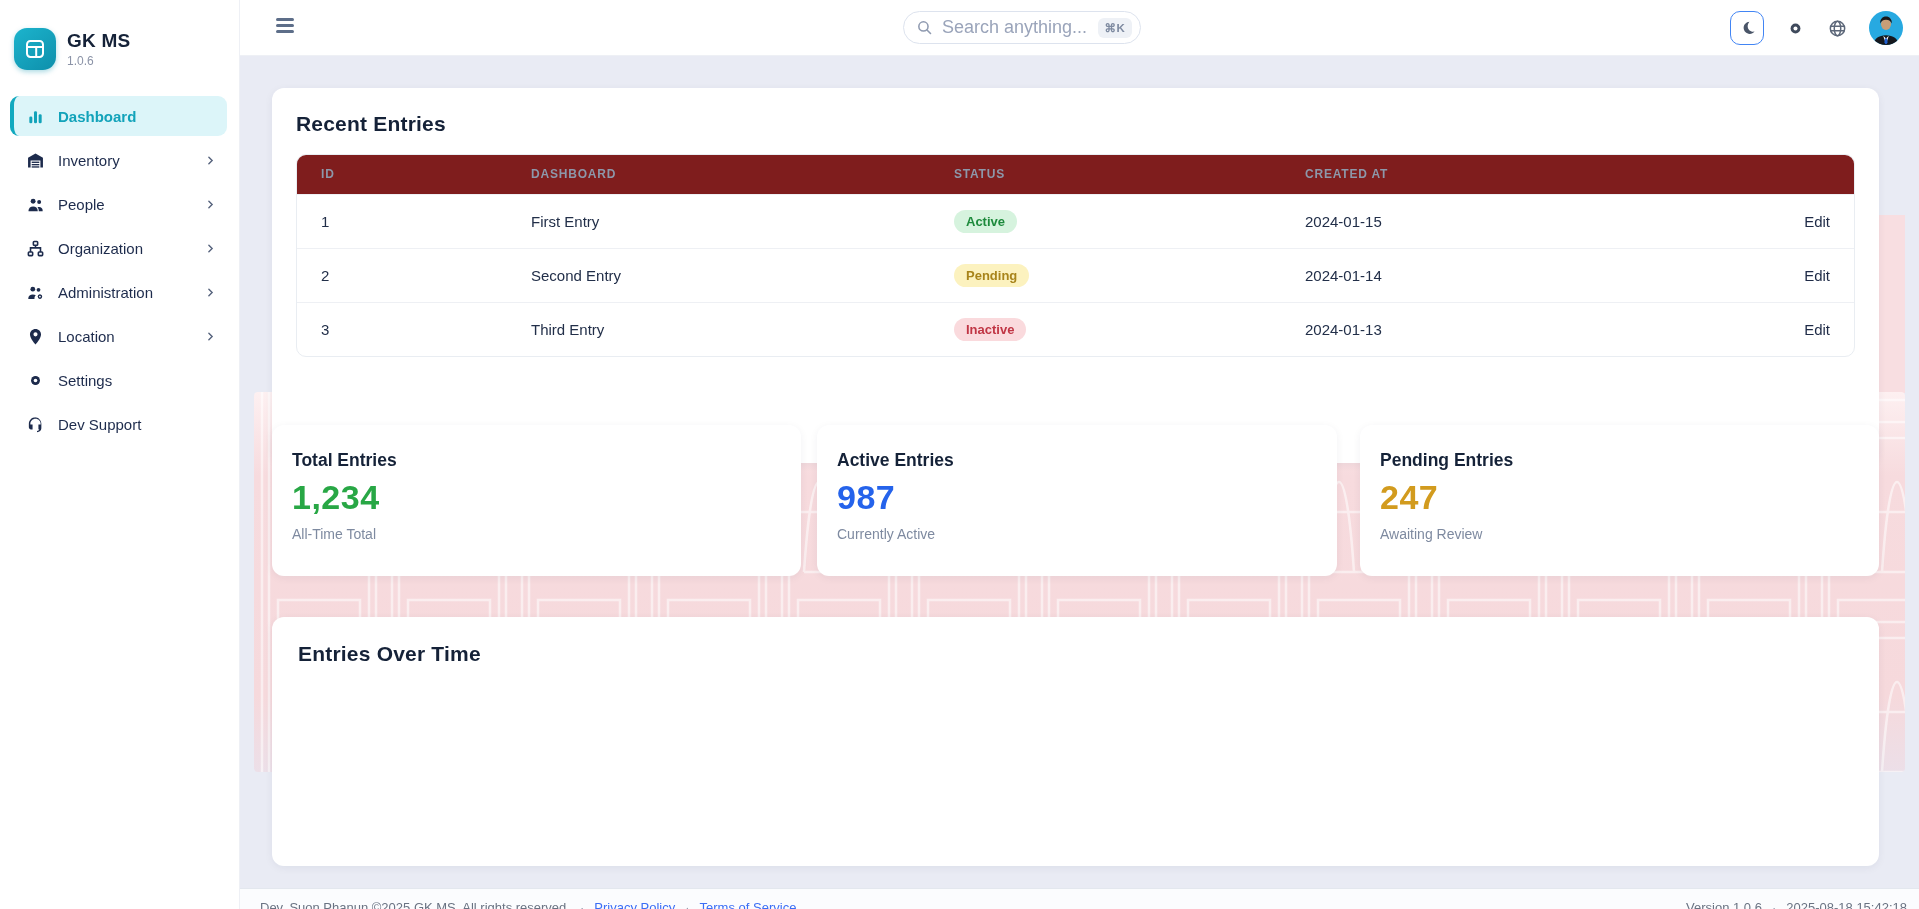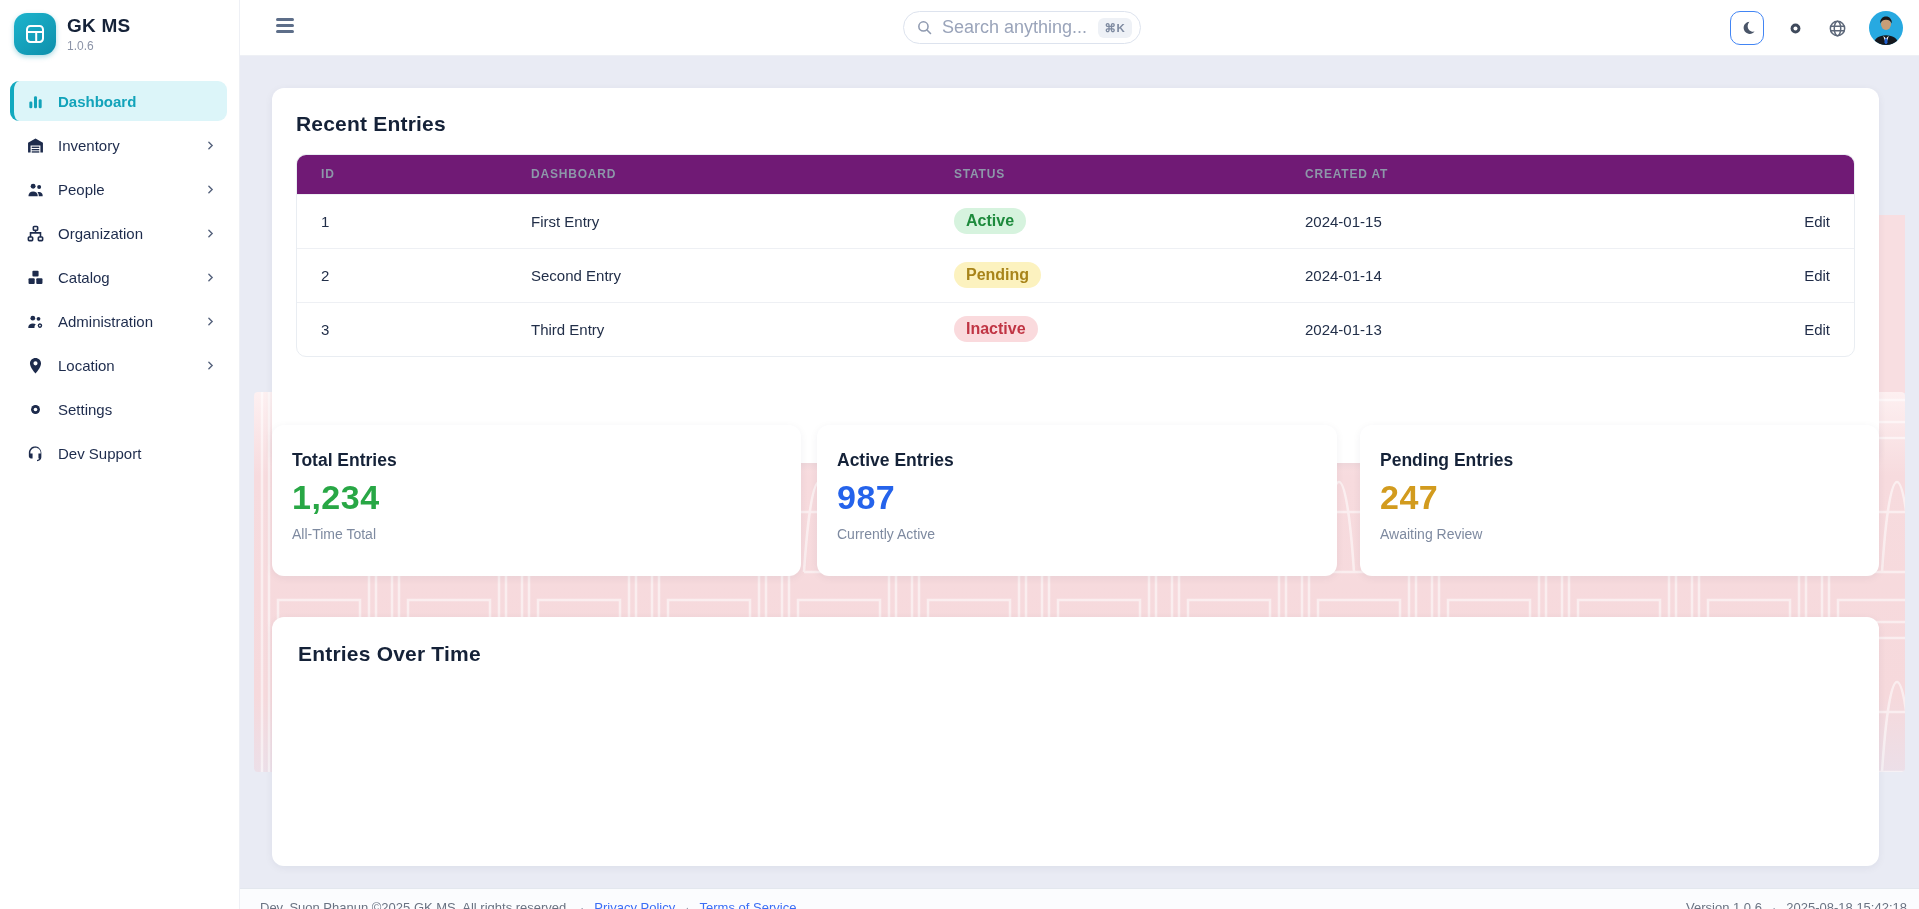--- a/index.html
+++ b/index.html
@@ -11,21 +11,21 @@
     overflow:hidden;
     position:relative;
   }
   svg { display:block; }
 
   
   .sidebar {
     position:absolute; left:0; top:0; width:240px; height:909px;
     background:#ffffff; border-right:1px solid #eef0f5; z-index:30;
   }
-  .logo-row { display:flex; align-items:center; gap:11px; padding:13px 14px 10px 14px; }
+  .logo-row { display:flex; align-items:center; gap:11px; padding:28px 14px 10px 14px; }
   .logo-icon {
     width:42px; height:42px; border-radius:13px;
     background:linear-gradient(140deg,#1cb4cd,#0e8fab);
     display:flex; align-items:center; justify-content:center;
     box-shadow:0 2px 5px rgba(16,150,175,.35);
   }
   .logo-text .app-name { font-size:19px; font-weight:800; color:#152238; letter-spacing:.2px; }
   .logo-text .app-version { font-size:12px; color:#8b93a7; margin-top:2px; }
   .nav { margin-top:16px; }
   .nav-item {
@@ -82,30 +82,30 @@
     border-radius:4px; overflow:hidden;
   }
   .watermark-strip { position:absolute; left:1639px; top:159px; width:26px; height:178px; background:#f8dee1; z-index:0; }
   .card { background:#ffffff; border-radius:12px; box-shadow:0 2px 8px rgba(25,39,70,.06); position:absolute; z-index:2; }
   .table-card { left:32px; top:32px; width:1607px; height:375px; padding:24px; }
   .section-title { font-size:21px; font-weight:800; color:#152238; letter-spacing:.2px; }
 
   .data-table { margin-top:18px; border:1px solid #e9edf2; border-radius:10px; overflow:hidden; }
   table { width:100%; border-collapse:collapse; }
   thead th {
-    background:#701a75; height:39px; text-align:left; font-size:12px; font-weight:600;
+    background:#7f1d1d; height:39px; text-align:left; font-size:12px; font-weight:600;
     color:#8d97a9; letter-spacing:.8px; padding-left:24px;
   }
   thead th.col-action { width:140px; }
   tbody td { height:54px; font-size:15px; color:#222f49; padding-left:24px; border-top:1px solid #eef0f4; }
   td.cell-action, th.col-action { text-align:right; padding-right:24px; }
   .edit-link { color:#1f2b47; cursor:pointer; }
   .col-id { width:210px; } .col-dash { width:423px; } .col-status { width:351px; }
 
-  .pill { display:inline-block; padding:4px 12px; border-radius:999px; font-size:16px; font-weight:700; }
+  .pill { display:inline-block; padding:4px 12px; border-radius:999px; font-size:13px; font-weight:700; }
   .pill-active   { background:#d6f3de; color:#1d8a3c; }
   .pill-pending  { background:#fcf2bf; color:#a8841a; }
   .pill-inactive { background:#fadadd; color:#c03544; }
 
   .stat-card { top:369px; height:151px; padding:25px 20px; }
   .stat-card .stat-title { font-size:17.5px; font-weight:800; color:#152238; }
   .stat-card .stat-value { font-size:34px; font-weight:800; margin-top:7px; letter-spacing:.5px; }
   .stat-card .stat-sub { font-size:14px; color:#7e8aa0; margin-top:9px; }
   .stat-green { color:#28a745; } .stat-blue { color:#2563eb; } .stat-amber { color:#d29b1e; }
   .stat-1 { left:32px; width:529px; } .stat-2 { left:577px; width:520px; } .stat-3 { left:1120px; width:519px; }
@@ -196,35 +196,20 @@
         </svg>
       </span>
       <span class="ni-label">Organization</span>
       <span class="ni-chevron">
         <svg viewBox="0 0 24 24" width="13" height="13" fill="none" stroke="currentColor" stroke-width="2.6" stroke-linecap="round">
             <path d="M9 6l6 6-6 6"></path>
           </svg>
       </span>
     </div>
 
-    <div class="nav-item">
-      <span class="ni-icon">
-        <svg viewBox="0 0 24 24" width="19" height="19" fill="currentColor">
-          <rect x="8.1" y="3.6" width="7.8" height="7.2" rx="1.2"></rect>
-          <rect x="3.2" y="13.1" width="7.8" height="7.2" rx="1.2"></rect>
-          <rect x="13" y="13.1" width="7.8" height="7.2" rx="1.2"></rect>
-        </svg>
-      </span>
-      <span class="ni-label">Catalog</span>
-      <span class="ni-chevron">
-        <svg viewBox="0 0 24 24" width="13" height="13" fill="none" stroke="currentColor" stroke-width="2.6" stroke-linecap="round">
-            <path d="M9 6l6 6-6 6"></path>
-          </svg>
-      </span>
-    </div>
 
     <div class="nav-item">
       <span class="ni-icon">
         <svg viewBox="0 0 24 24" width="19" height="19" fill="currentColor">
           <circle cx="8.6" cy="7.8" r="3"></circle>
             <circle cx="15.8" cy="8.6" r="2.4"></circle>
           <path d="M2.9 19.4c0-3.1 2.5-5 5.7-5 1.4 0 2.7.4 3.7 1.1-1 1-1.6 2.3-1.6 3.9v.7H2.9z"></path>
           <g>
             <rect x="15.3" y="14.9" width="4.6" height="4.6" rx=".9"></rect>
             <rect x="15.3" y="14.9" width="4.6" height="4.6" rx=".9" transform="rotate(45 17.6 17.2)"></rect>

